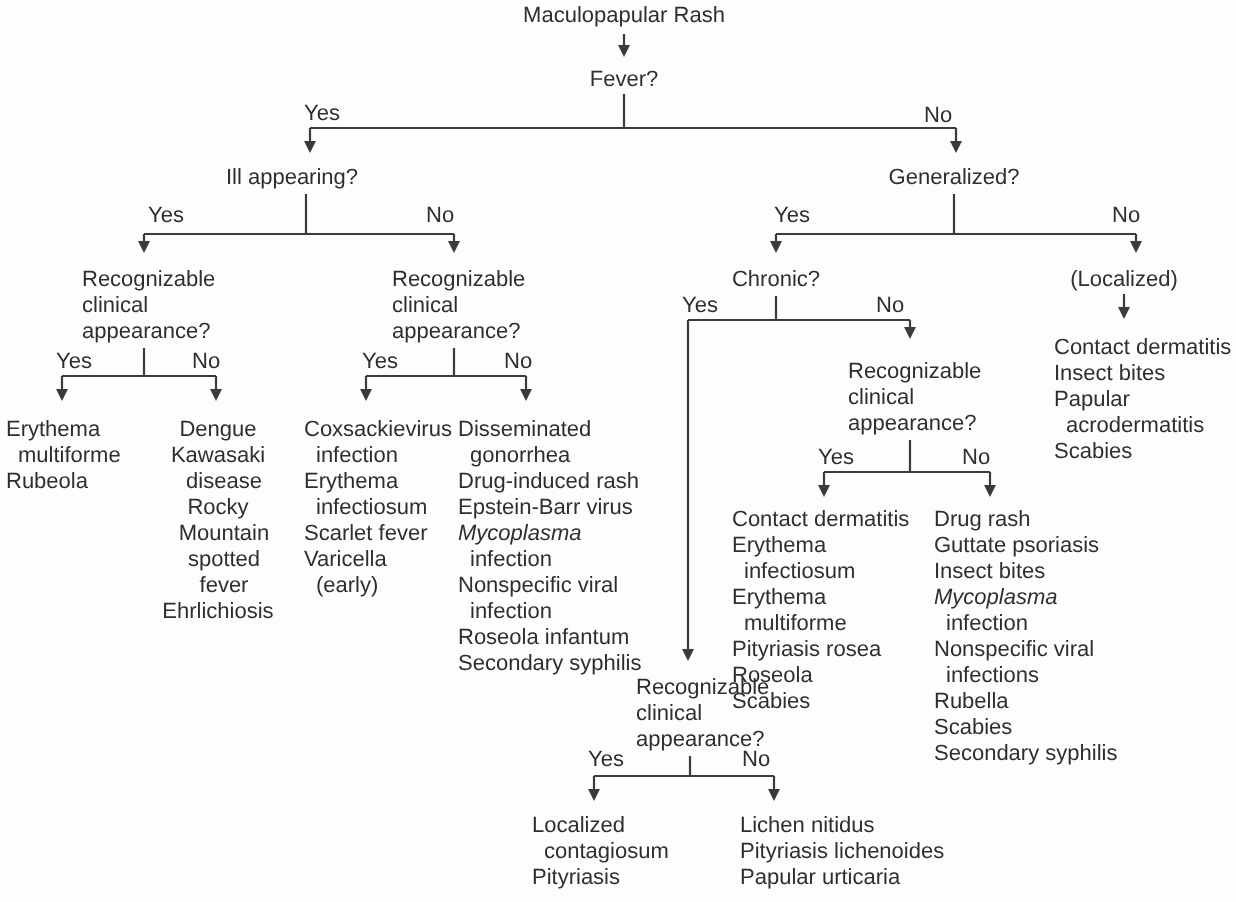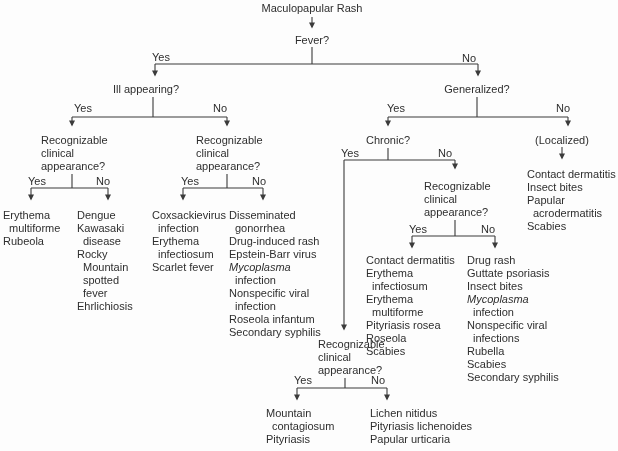--- a/index.html
+++ b/index.html
@@ -83,31 +83,32 @@
   <div class="abs" style="left:409px;top:223px;">Yes</div>
   <div class="abs" style="left:481px;top:223px;">No</div>
   <div class="abs" style="left:294px;top:374px;">Yes</div>
   <div class="abs" style="left:371px;top:374px;">No</div>
 
   <div class="abs list" style="left:3px;top:209px;width:62px;">
     <div class="li">Erythema multiforme</div>
     <div class="li">Rubeola</div>
   </div>
 
-  <div class="abs list" style="left:77px;top:209px;width:64px;">
+  <div class="abs list" style="left:77px;top:209px;width:64px;text-align:center;">
     <div class="li">Dengue</div>
     <div class="li">Kawasaki disease</div>
     <div class="li">Rocky Mountain spotted fever</div>
     <div class="li">Ehrlichiosis</div>
   </div>
 
   <div class="abs list" style="left:152px;top:209px;width:72px;">
     <div class="li">Coxsackievirus infection</div>
     <div class="li">Erythema infectiosum</div>
     <div class="li">Scarlet fever</div>
+    <div class="li">Varicella (early)</div>
   </div>
 
   <div class="abs list" style="left:229px;top:209px;width:100px;">
     <div class="li">Disseminated gonorrhea</div>
     <div class="li">Drug-induced rash</div>
     <div class="li">Epstein-Barr virus</div>
     <div class="li"><span class="it">Mycoplasma</span><span> infection</span></div>
     <div class="li">Nonspecific viral infection</div>
     <div class="li">Roseola infantum</div>
     <div class="li">Secondary syphilis</div>
@@ -134,21 +135,21 @@
     <div class="li">Guttate psoriasis</div>
     <div class="li">Insect bites</div>
     <div class="li"><span class="it">Mycoplasma</span><span> infection</span></div>
     <div class="li">Nonspecific viral infections</div>
     <div class="li">Rubella</div>
     <div class="li">Scabies</div>
     <div class="li">Secondary syphilis</div>
   </div>
 
   <div class="abs list" style="left:266px;top:407px;width:72px;">
-    <div class="li">Mountain contagiosum</div>
+    <div class="li">Localized contagiosum</div>
     <div class="li">Pityriasis</div>
   </div>
 
   <div class="abs list" style="left:339px;top:407px;width:122px;margin-left:31px;">
     <div class="li">Lichen nitidus</div>
     <div class="li">Pityriasis lichenoides</div>
     <div class="li">Papular urticaria</div>
   </div>
 
 </div>

